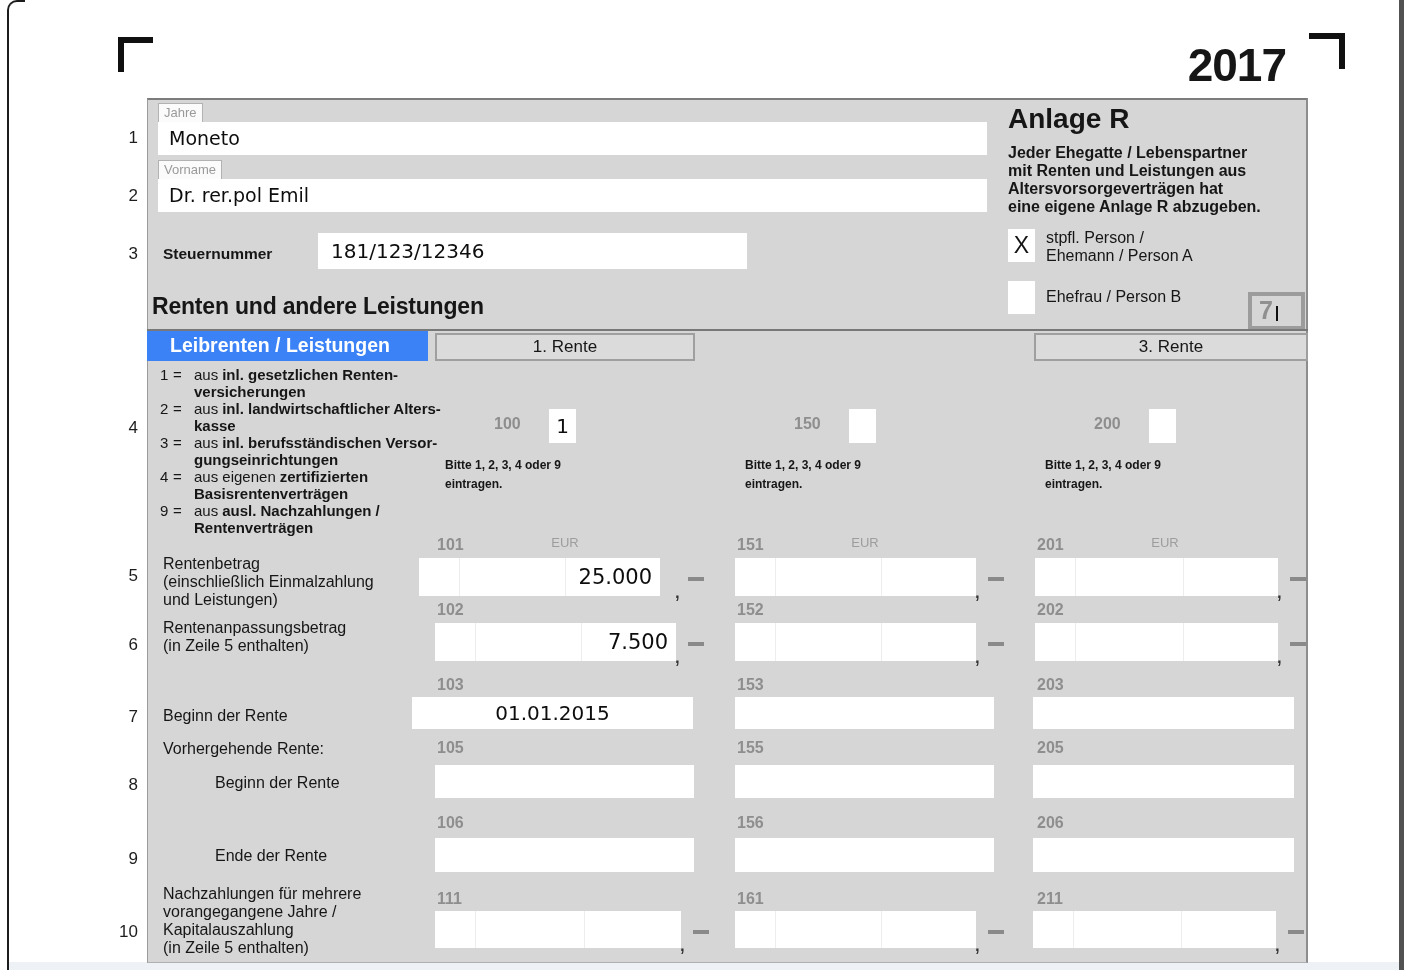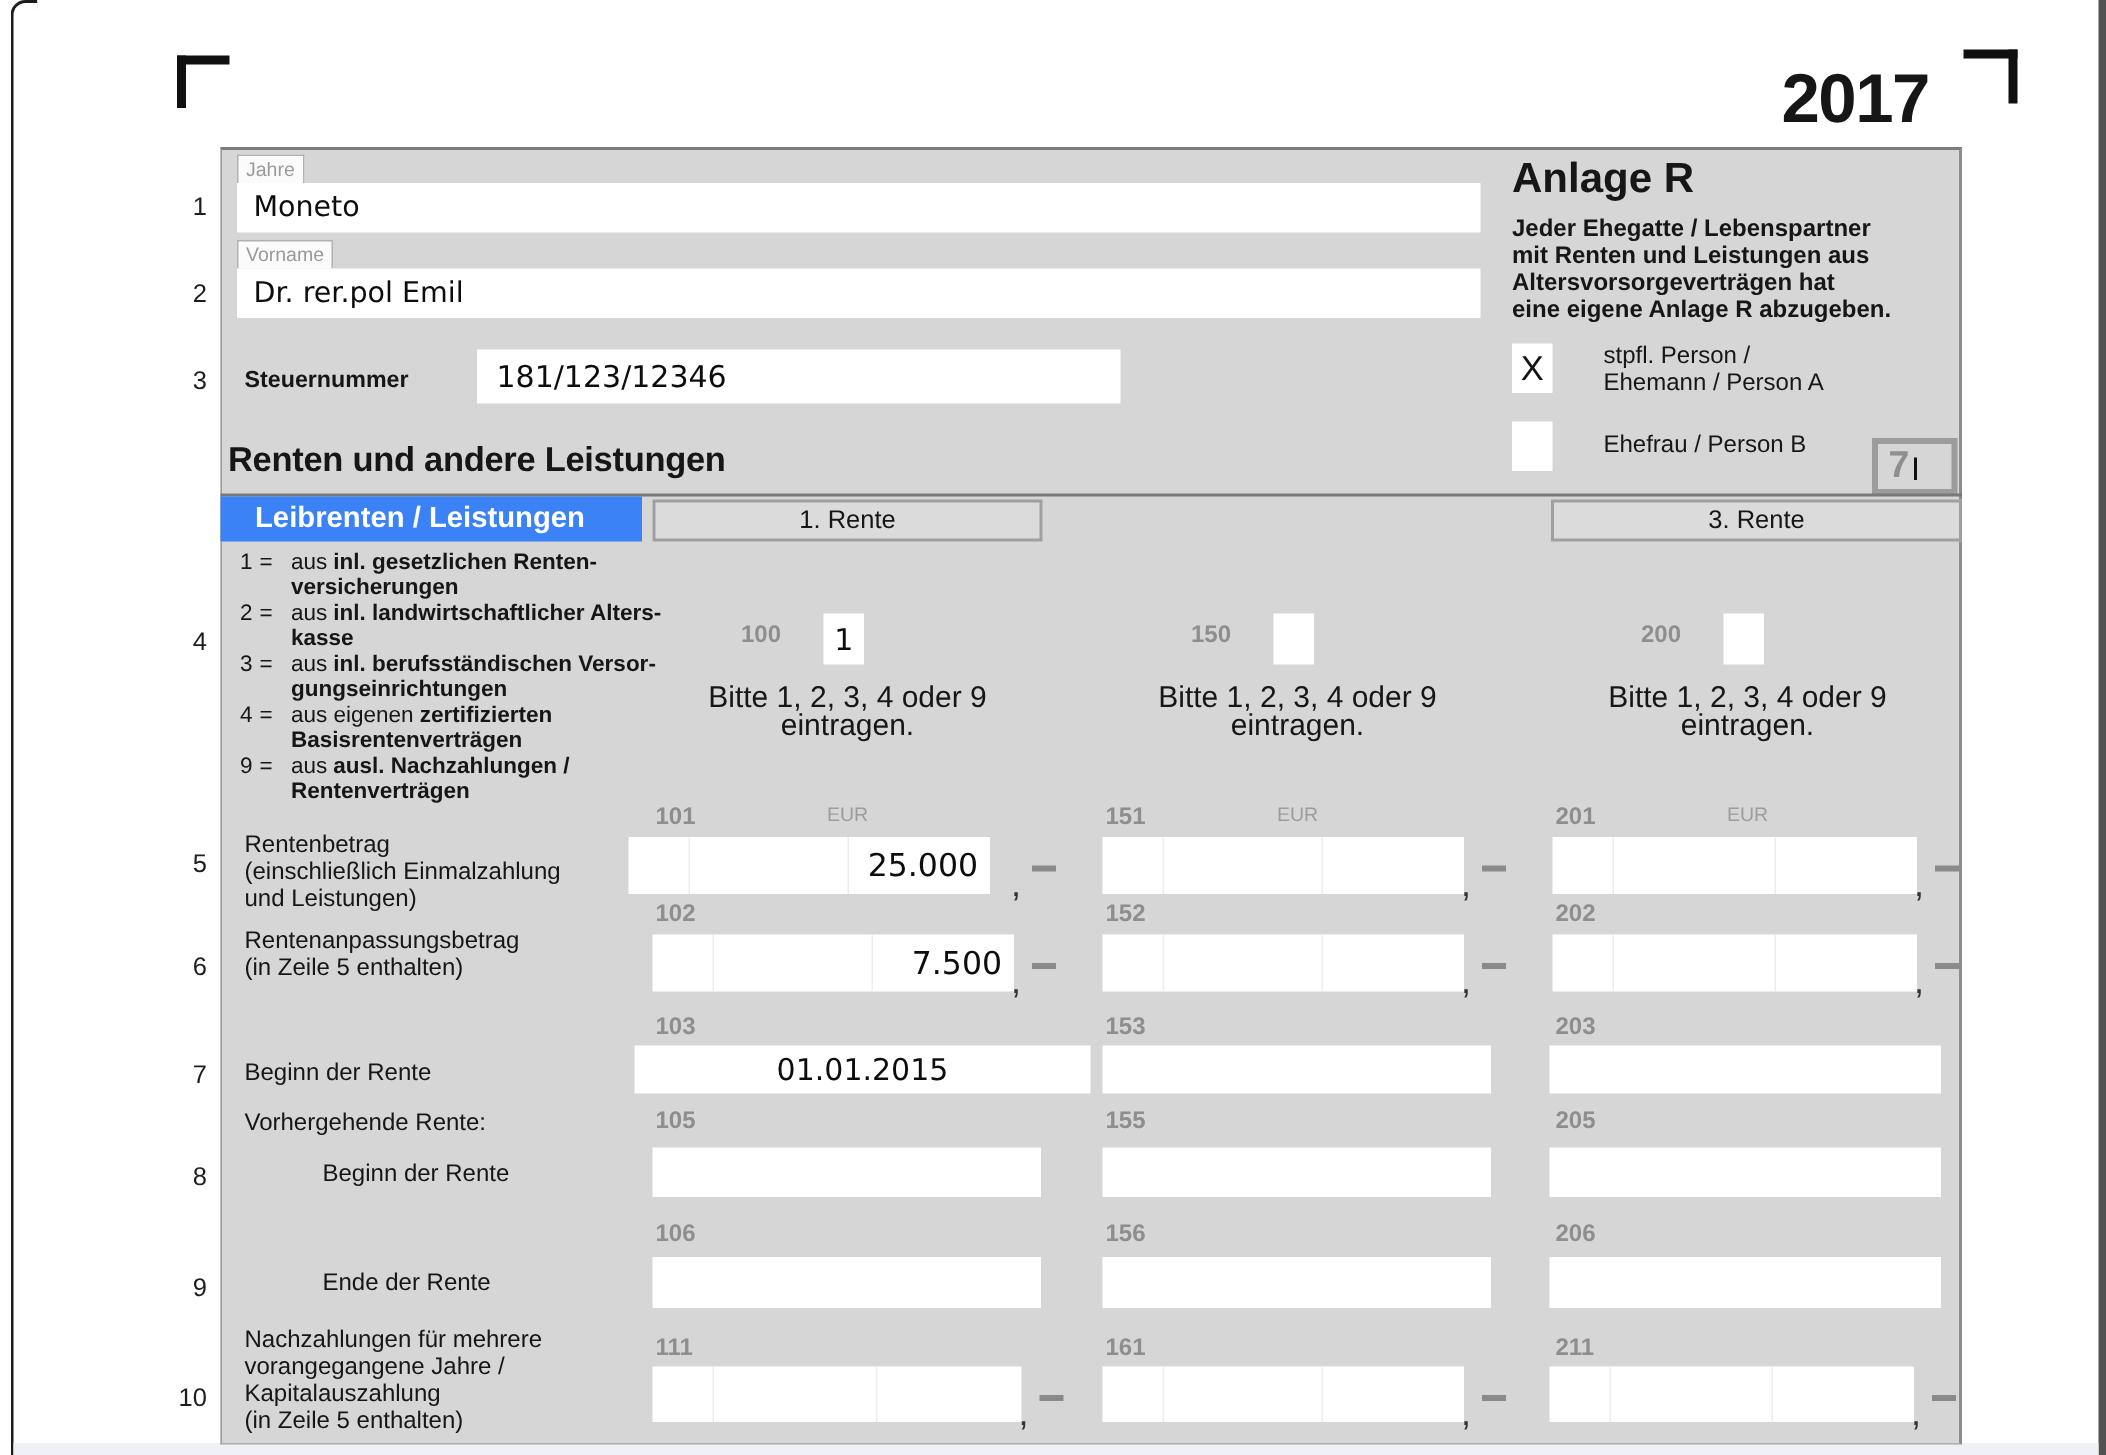--- a/index.html
+++ b/index.html
@@ -47,26 +47,26 @@
   .hdr-box{top:333px;height:28px;border:2px solid #9f9f9f;background:#dbdbdb;box-sizing:border-box;
            text-align:center;font-size:17px;line-height:23px;}
 
   .legend{left:160px;top:366px;width:290px;font-size:15px;line-height:17px;}
   .lg-num{display:inline-block;width:13px;}
   .lg-eq{display:inline-block;width:21px;}
   .lg-normal{margin-right:4px;}
   .lg-cont{margin-left:34px;font-weight:bold;}
   .legend b{font-weight:bold;}
 
-  .hint{width:240px;text-align:center;font-size:20px;line-height:19px;}
+  .hint{width:240px;text-align:left;font-size:12px;line-height:19px;font-weight:bold;}
 
   .anlage-title{left:1008px;top:103px;font-size:28px;font-weight:bold;}
   .anlage-note{left:1008px;top:144px;width:300px;font-size:16px;line-height:18px;font-weight:bold;}
   .checkbox{width:27px;height:33px;background:#fff;text-align:center;font-size:23px;line-height:33px;color:#141414;}
-  .cb-label{left:1046px;font-size:16px;line-height:18px;margin-left:23px;}
+  .cb-label{left:1046px;font-size:16px;line-height:18px;}
   .badge7{left:1248px;top:292px;width:57px;height:38px;border:4px solid #9c9c9c;box-sizing:border-box;
           font-size:25px;font-weight:bold;color:#8f8f8f;line-height:28px;padding-left:7px;}
   .cursor{display:inline-block;width:2px;height:15px;background:#111;margin-left:3px;vertical-align:-2px;}
 </style>
 </head>
 <body>
 
 <div class="page">
 
   <div class="abs edge-left"></div>
@@ -187,21 +187,21 @@
   <div class="abs comma" style="left:974px;top:645px">,</div>
   <div class="abs dash" style="left:988px;top:642px"></div>
   <div class="abs input amount-input" style="left:1035px;top:623px;width:243px;height:38px;line-height:38px"></div>
   <div class="abs comma" style="left:1276px;top:645px">,</div>
   <div class="abs dash" style="left:1290px;top:642px"></div>
 
   <div class="abs fieldnum" style="left:437px;top:676px">103</div>
   <div class="abs fieldnum" style="left:737px;top:676px">153</div>
   <div class="abs fieldnum" style="left:1037px;top:676px">203</div>
   <div class="abs label16" style="left:163px;top:707px">Beginn der Rente</div>
-  <div class="abs input date-input" style="left:423px;top:697px;width:304px;height:32px;line-height:32px">01.01.2015</div>
+  <div class="abs input date-input" style="left:412px;top:697px;width:281px;height:32px;line-height:32px">01.01.2015</div>
   <div class="abs input date-input" style="left:735px;top:697px;width:259px;height:32px;line-height:32px"></div>
   <div class="abs input date-input" style="left:1033px;top:697px;width:261px;height:32px;line-height:32px"></div>
 
   <div class="abs label16" style="left:163px;top:740px">Vorhergehende Rente:</div>
   <div class="abs fieldnum" style="left:437px;top:739px">105</div>
   <div class="abs fieldnum" style="left:737px;top:739px">155</div>
   <div class="abs fieldnum" style="left:1037px;top:739px">205</div>
   <div class="abs label16" style="left:215px;top:774px">Beginn der Rente</div>
   <div class="abs input date-input" style="left:435px;top:765px;width:259px;height:33px;line-height:33px"></div>
   <div class="abs input date-input" style="left:735px;top:765px;width:259px;height:33px;line-height:33px"></div>

